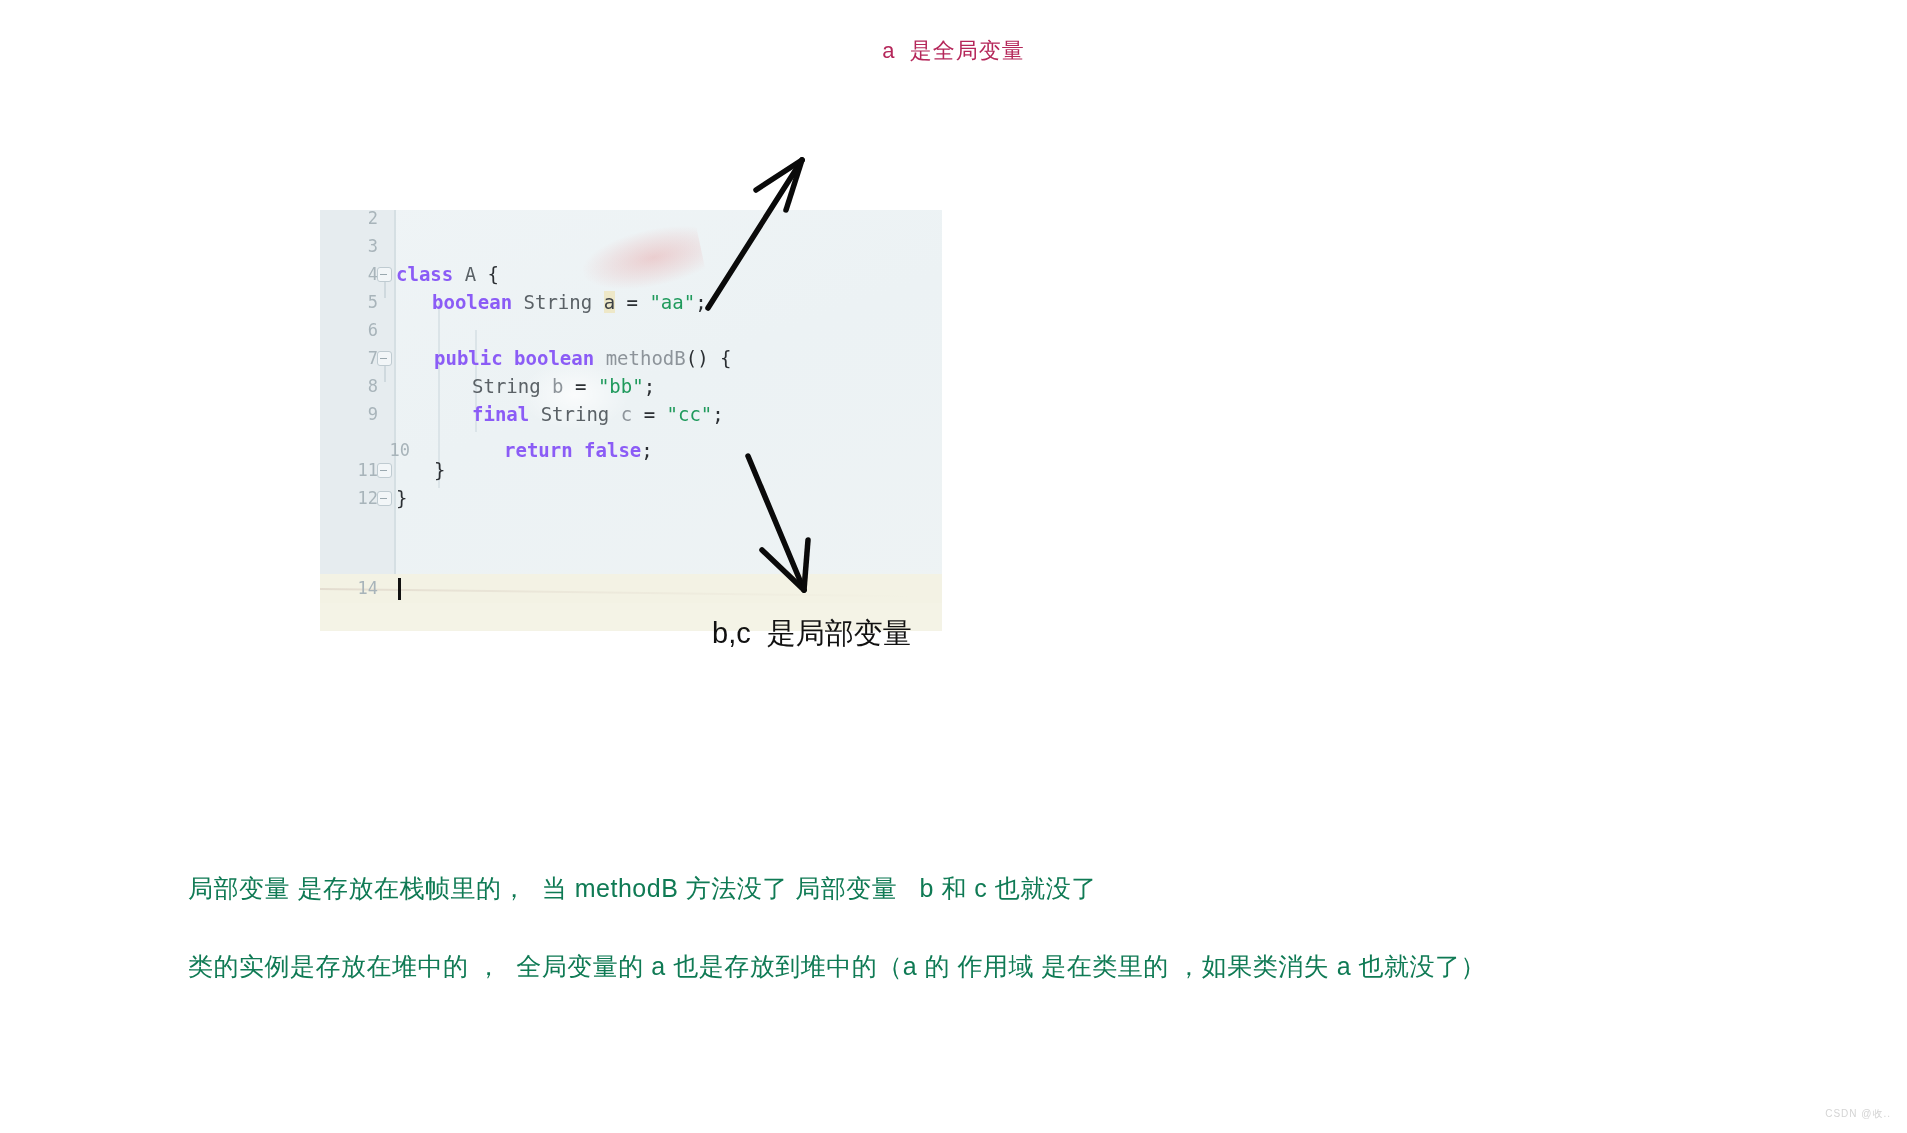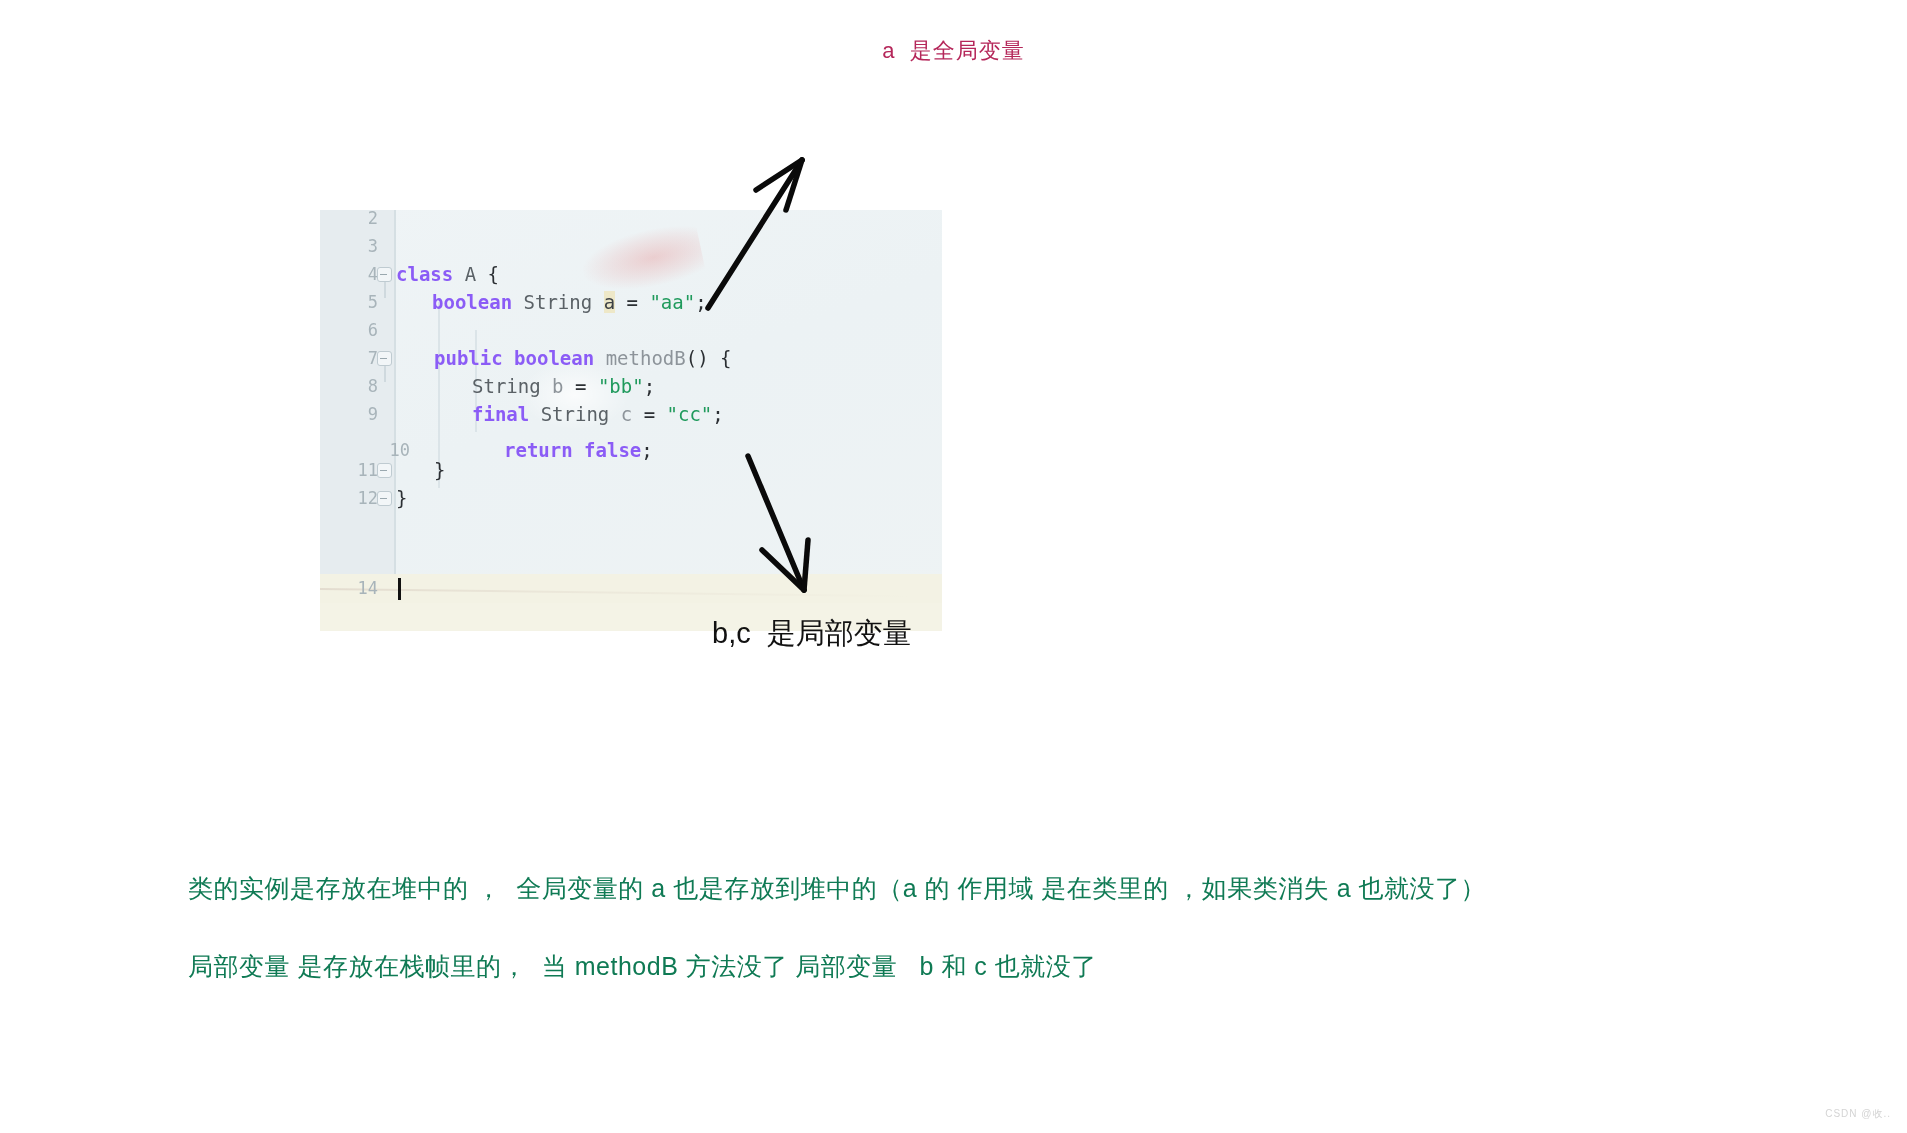--- a/index.html
+++ b/index.html
@@ -335,17 +335,17 @@
   <g stroke="#0a0a0a" stroke-width="5.5" fill="none" stroke-linecap="round">
     <line x1="18" y1="16" x2="74" y2="150"></line>
     <line x1="74" y1="150" x2="32" y2="110"></line>
     <line x1="74" y1="150" x2="78" y2="100"></line>
   </g>
 </svg>
 
 <div id="caption-local">b,c  是局部变量</div>
 
 <div id="explanation">
+  <div class="explain-line mono-mixed">局部变量 是存放在栈帧里的，  当 methodB 方法没了 局部变量   b 和 c 也就没了</div>
   <div class="explain-line">类的实例是存放在堆中的 ，  全局变量的 a 也是存放到堆中的（a 的 作用域 是在类里的 ，如果类消失 a 也就没了）</div>
-  <div class="explain-line mono-mixed">局部变量 是存放在栈帧里的，  当 methodB 方法没了 局部变量   b 和 c 也就没了</div>
 </div>
 
 <div id="csdn-watermark">CSDN @收..</div>
 
 </body></html>

